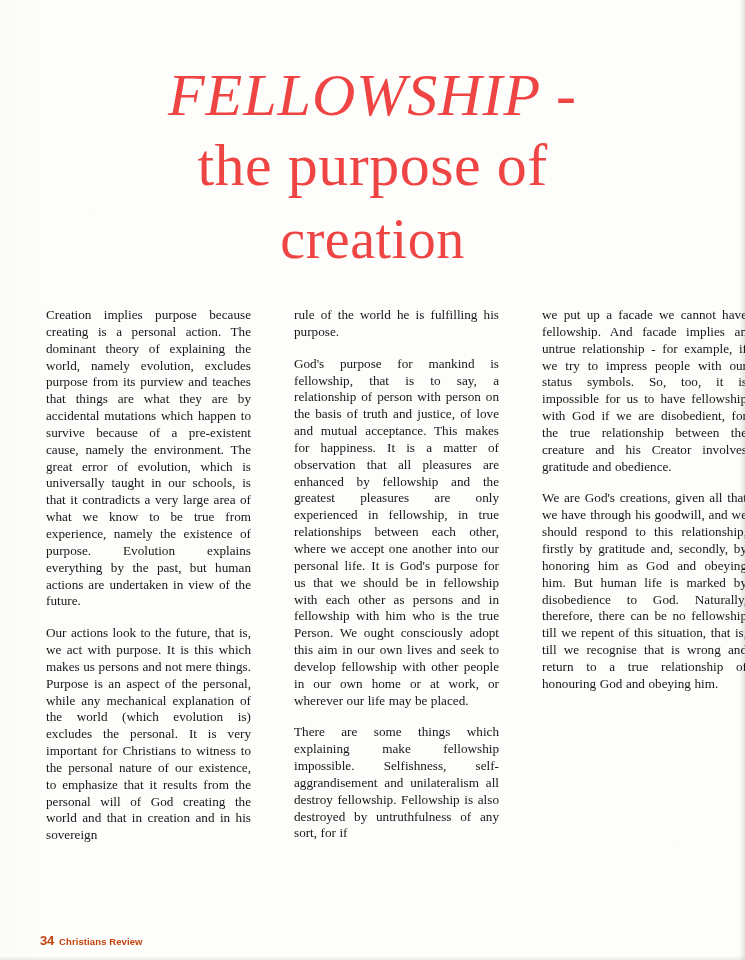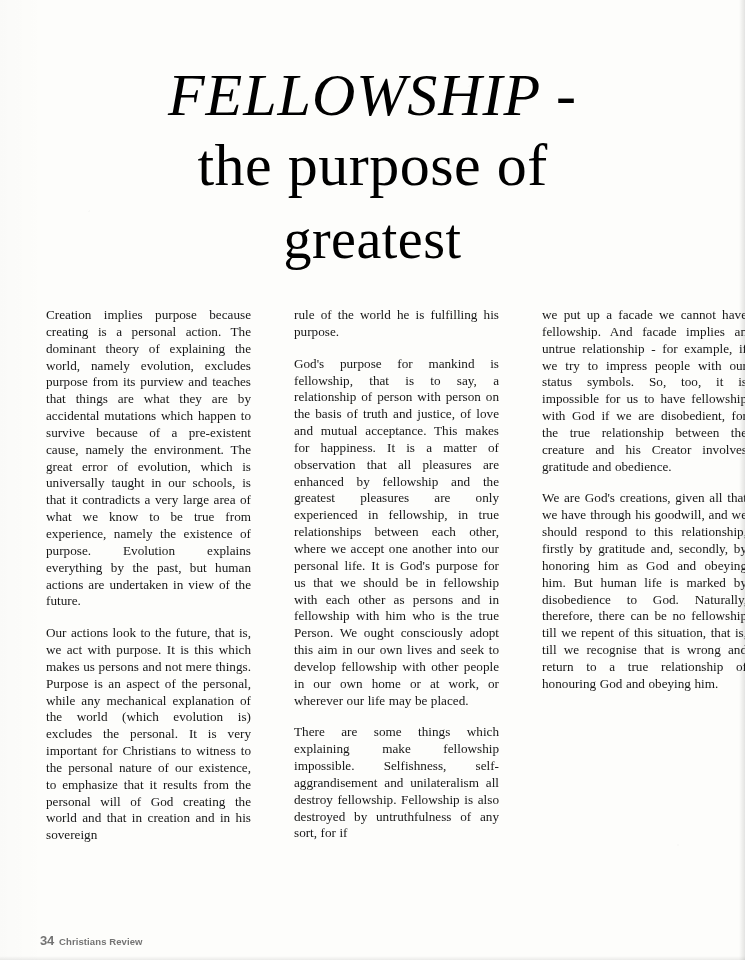--- a/index.html
+++ b/index.html
@@ -55,21 +55,21 @@
   
   #headline {
     position: absolute;
     left: 0;
     top: 62px;
     width: 745px;
     text-align: center;
   }
   .title-line {
     display: block;
-    color: #000000;
+    color: #ef4444;
     white-space: pre;
   }
   #title-line-1 {
     font-family: "Liberation Serif", "DejaVu Serif", serif;
     font-style: italic;
     font-weight: 400;
     font-size: 60px;
     line-height: 66px;
     letter-spacing: 1px;
   }
@@ -119,21 +119,21 @@
   }
 
   
   #footer {
     position: absolute;
     left: 40px;
     bottom: 12px;
     display: flex;
     align-items: baseline;
     gap: 5px;
-    color: #737373;
+    color: #c2410c;
   }
   #page-number {
     font-family: "Liberation Sans", "DejaVu Sans", sans-serif;
     font-size: 13px;
     font-weight: 700;
     letter-spacing: -0.2px;
   }
   #publication-name {
     font-family: "Liberation Sans", "DejaVu Sans", sans-serif;
     font-size: 9.5px;
@@ -146,21 +146,21 @@
 
 <div id="page">
 
   <div id="paper-texture"></div>
   <div id="scan-edge-right"></div>
   <div id="scan-edge-bottom"></div>
 
   <div id="headline">
     <span class="title-line" id="title-line-1">FELLOWSHIP -</span>
     <span class="title-line" id="title-line-2">the purpose of</span>
-    <span class="title-line" id="title-line-3">greatest</span>
+    <span class="title-line" id="title-line-3">creation</span>
   </div>
 
   <div id="columns">
 
     <div class="column">
       <p class="para">Creation implies purpose because creating is a personal action. The dominant theory of explaining the world, namely evolution, excludes purpose from its purview and teaches that things are what they are by accidental mutations which happen to survive because of a pre-existent cause, namely the environment. The great error of evolution, which is universally taught in our schools, is that it contradicts a very large area of what we know to be true from experience, namely the existence of purpose. Evolution explains everything by the past, but human actions are undertaken in view of the future.</p>
       <p class="para">Our actions look to the future, that is, we act with purpose. It is this which makes us persons and not mere things. Purpose is an aspect of the personal, while any mechanical explanation of the world (which evolution is) excludes the personal. It is very important for Christians to witness to the personal nature of our existence, to emphasize that it results from the personal will of God creating the world and that in creation and in his sovereign</p>
     </div>
 
     <div class="column">

